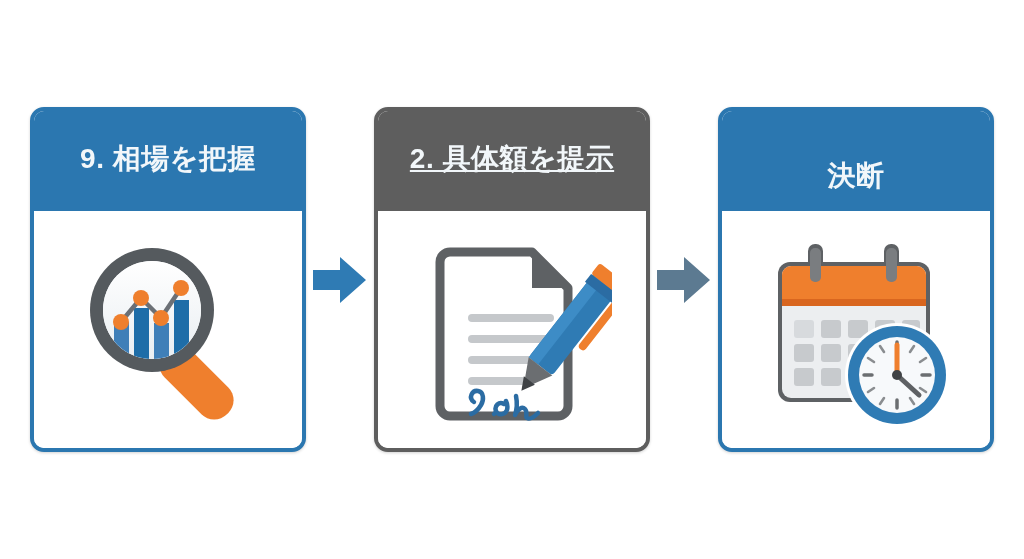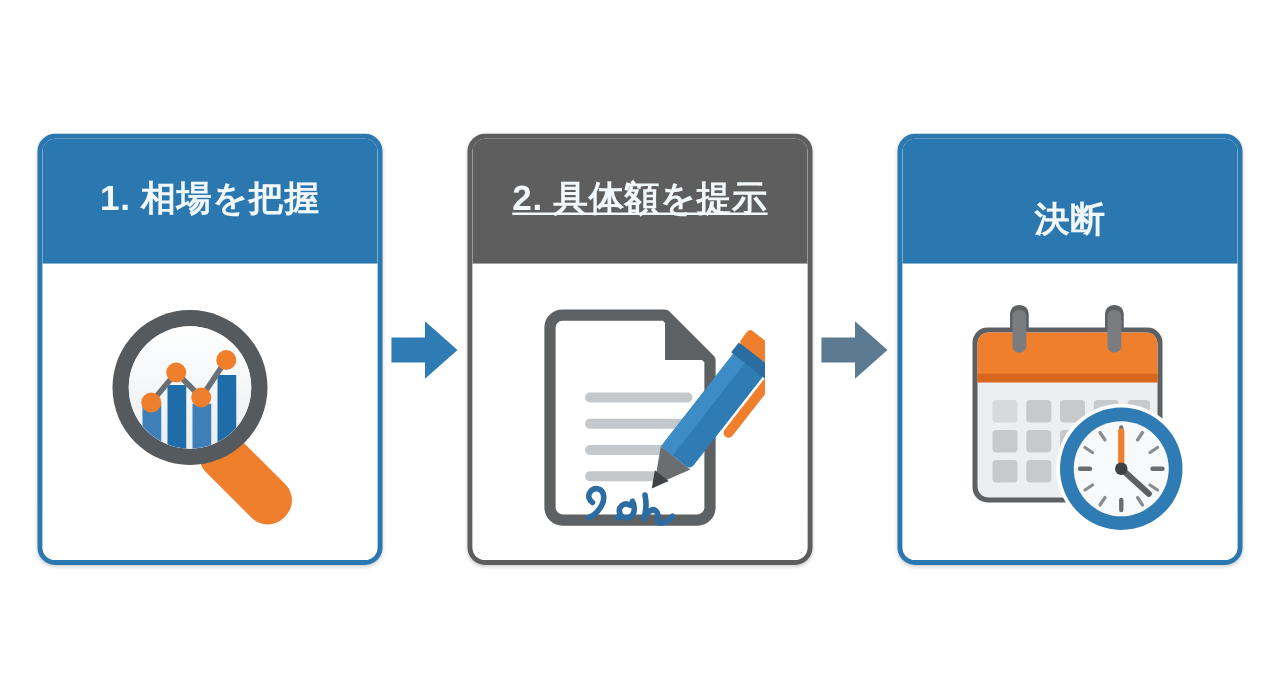--- a/index.html
+++ b/index.html
@@ -84,21 +84,21 @@
   .arrow svg { display:block; }
 </style>
 </head>
 <body>
 
 <div id="flow">
   <div class="steps-row">
 
     <div class="card accent-blue">
       <div class="card-header">
-        <span>1. 相場を把握</span>
+        <span>9. 相場を把握</span>
       </div>
       <div class="card-body">
         <svg class="icon-wrap" viewBox="0 0 200 200" aria-hidden="true">
 
           <g transform="rotate(45 120 120)">
             <rect x="105" y="118" width="88" height="38" rx="18" fill="#ef7f2d"></rect>
             <rect x="97" y="120" width="22" height="34" rx="6" fill="#555a5e"></rect>
           </g>
 
           <circle cx="84" cy="80" r="62" fill="#555a5e"></circle>

